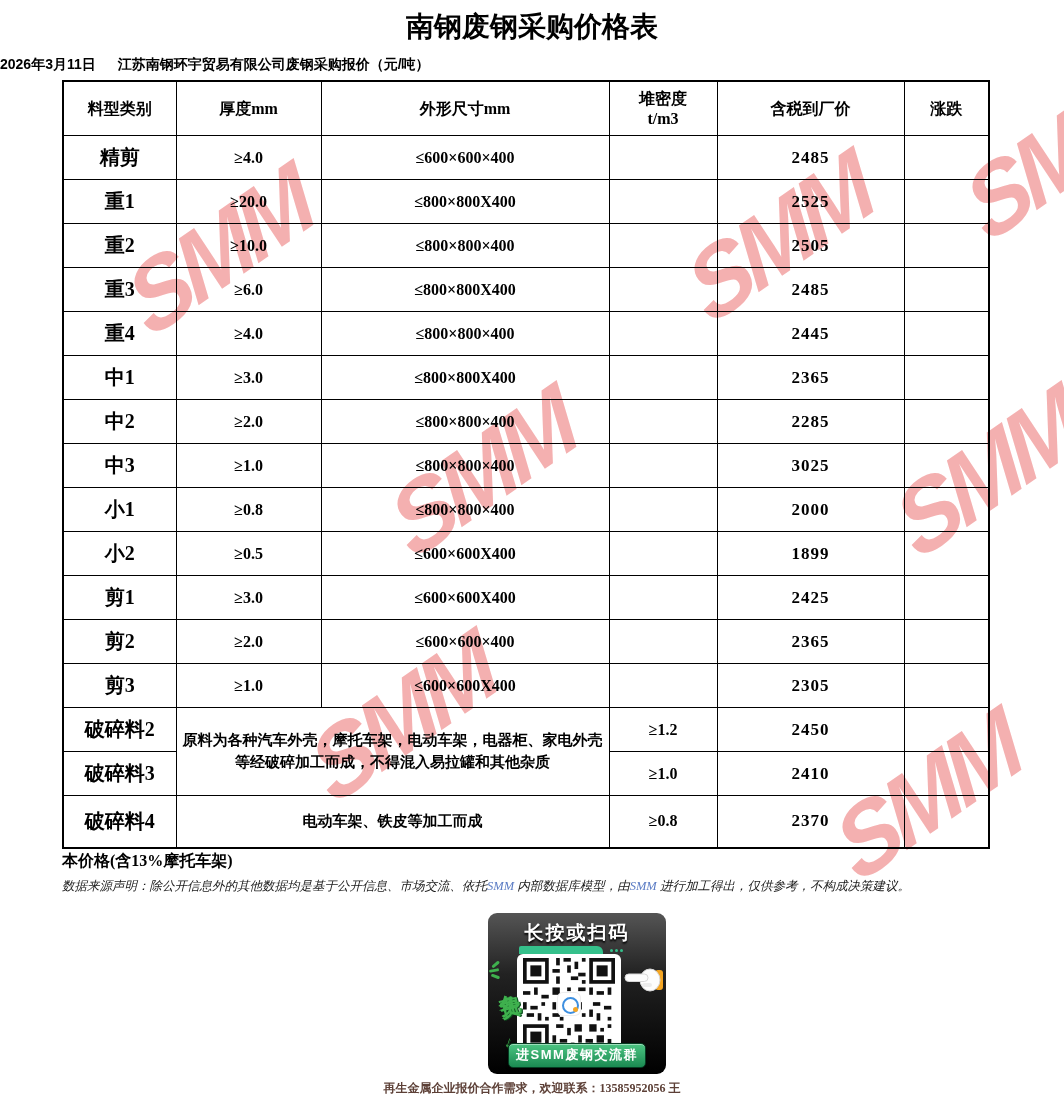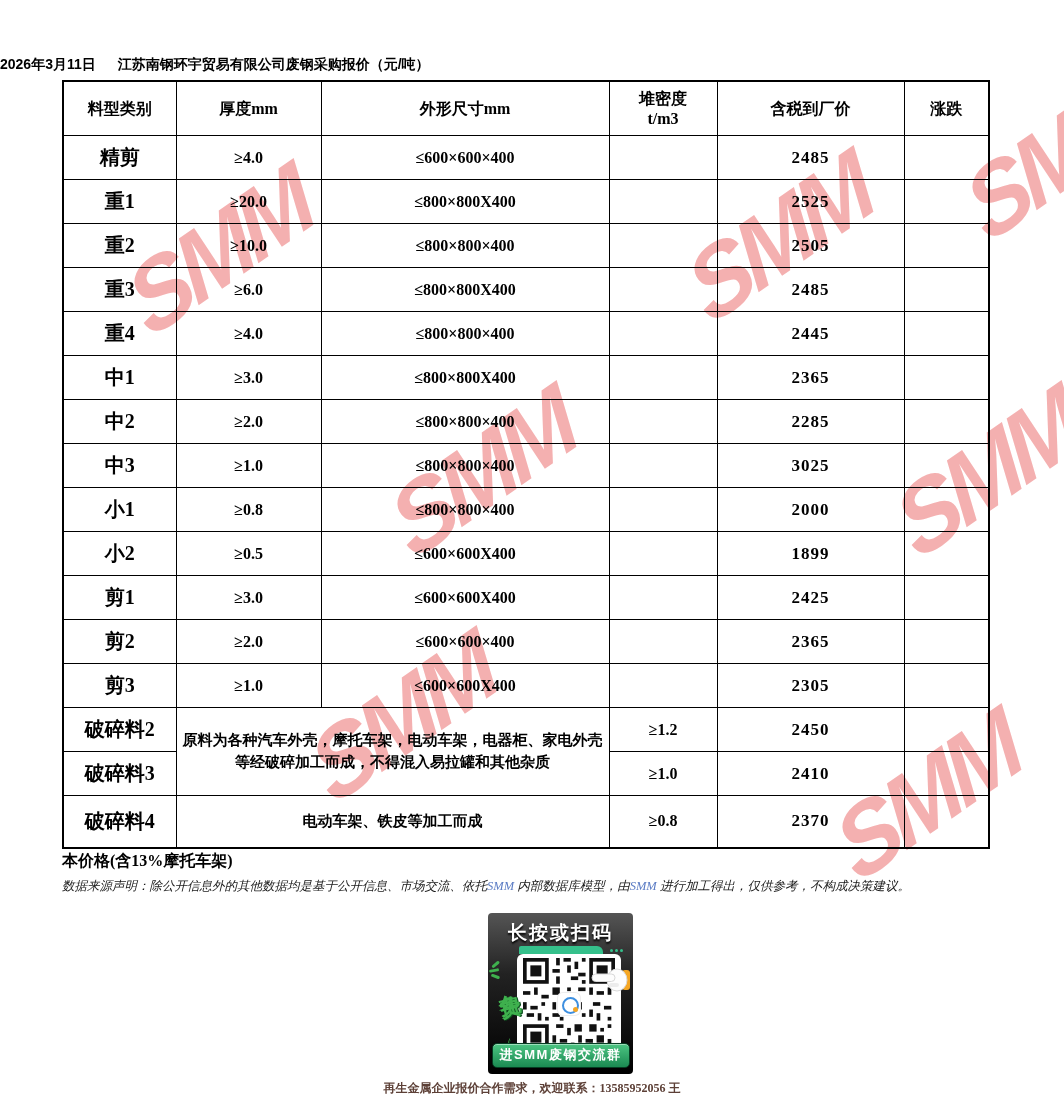--- a/index.html
+++ b/index.html
@@ -32,22 +32,22 @@
   tr.r-last{height:52px;}
   
   .price-note{position:absolute;left:62px;top:851px;z-index:2;font-weight:bold;font-size:16px;}
   .disclaimer{position:absolute;left:62px;top:878px;z-index:2;font-style:italic;
               font-size:12.5px;color:#1a1a1a;}
   .disclaimer .smm{color:#5b7cc4;}
   .contact{position:absolute;top:1080px;left:0;width:100%;text-align:center;z-index:2;
            font-family:Liberation Serif, serif;font-weight:bold;
            font-size:12px;color:#5d4037;}
   
-  .qr-card{position:absolute;left:488px;top:913px;width:145px;height:161px;z-index:3;
-           border-radius:4px;background:linear-gradient(180deg,#555 0%,#222 38%,#000 100%);
+  .qr-card{position:absolute;left:488px;top:913px;width:178px;height:161px;z-index:3;
+           border-radius:9px;background:linear-gradient(180deg,#555 0%,#222 38%,#000 100%);
            font-family:"Liberation Sans","DejaVu Sans",sans-serif;}
   .qr-title{position:absolute;top:7px;left:0;width:100%;text-align:center;color:#fff;
             font-weight:bold;font-size:19px;letter-spacing:2px;text-shadow:0 2px 2px #000;}
   .qr-tab{position:absolute;left:31px;top:33px;width:84px;height:8px;background:#35c08b;
           border-radius:2px 6px 0 0;}
   .qr-dot{position:absolute;top:36px;width:3px;height:3px;border-radius:50%;background:#35c08b;}
   .qr-box{position:absolute;left:29px;top:41px;width:104px;height:100px;background:#fff;
           border-radius:6px;}
   .qr-box svg{position:absolute;left:5px;top:4px;}
   .qr-logo{position:absolute;left:41px;top:39px;width:22px;height:22px;background:#fff;
@@ -75,20 +75,21 @@
 <div class="page">
 
   <div class="wm" style="left:117px;top:203px;">SMM</div>
   <div class="wm" style="left:677px;top:190px;">SMM</div>
   <div class="wm" style="left:955px;top:108px;">SMM</div>
   <div class="wm" style="left:380px;top:425px;">SMM</div>
   <div class="wm" style="left:885px;top:425px;">SMM</div>
   <div class="wm" style="left:300px;top:670px;">SMM</div>
   <div class="wm" style="left:825px;top:748px;">SMM</div>
 
+  <div class="title">南钢废钢采购价格表</div>
   <div class="subtitle">
     <span>2026年3月11日</span><span class="gap"></span><span>江苏南钢环宇贸易有限公司废钢采购报价（元/吨）</span>
   </div>
 
   <table class="price">
     <colgroup>
       <col style="width:113px">
         <col style="width:145px">
         <col style="width:288px">
       <col style="width:108px">

